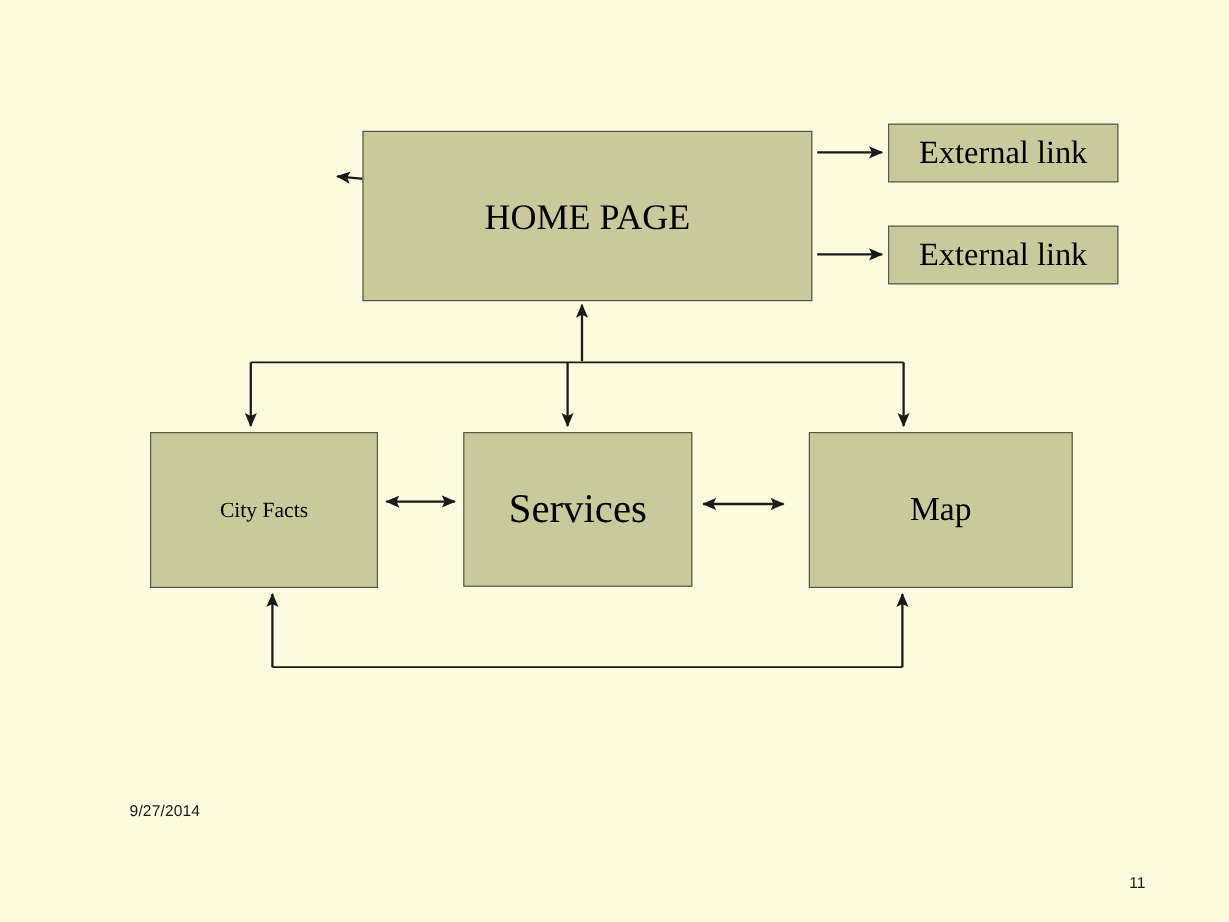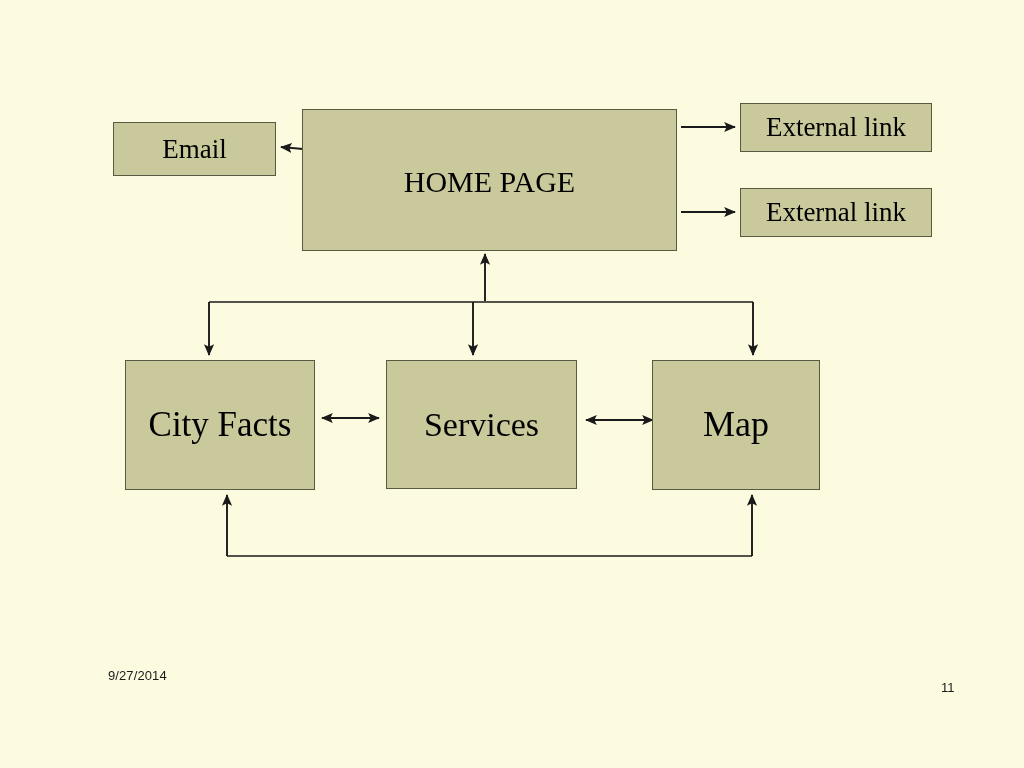--- a/index.html
+++ b/index.html
@@ -72,49 +72,49 @@
     top: 188px;
     width: 192px;
     height: 49px;
     font-size: 27px;
   }
   .node-cityfacts {
     left: 125px;
     top: 360px;
     width: 190px;
     height: 130px;
-    font-size: 35px;
+    font-size: 18px;
   }
   .node-services {
     left: 386px;
     top: 360px;
     width: 191px;
     height: 129px;
     font-size: 34px;
   }
   .node-map {
-    left: 652px;
+    left: 674px;
     top: 360px;
-    width: 168px;
+    width: 220px;
     height: 130px;
-    font-size: 36px;
+    font-size: 28px;
   }
   .footer-date {
     position: absolute;
     left: 108px;
     top: 668px;
     font-family: "Liberation Sans", "DejaVu Sans", sans-serif;
     font-size: 13px;
     color: #1a1a1a;
     letter-spacing: 0.1px;
   }
   .footer-page {
     position: absolute;
     left: 941px;
-    top: 680px;
+    top: 728px;
     font-family: "Liberation Sans", "DejaVu Sans", sans-serif;
     font-size: 13px;
     color: #1a1a1a;
   }
 </style>
 </head>
 <body>
 
 <div id="slide">
 
@@ -149,23 +149,20 @@
       <line x1="322" y1="418" x2="379" y2="418" stroke-width="1.9" marker-start="url(#arrowStart)" marker-end="url(#arrowEnd)"></line>
 
       <line x1="586" y1="420" x2="653" y2="420" stroke-width="1.9" marker-start="url(#arrowStart)" marker-end="url(#arrowEnd)"></line>
 
       <line x1="227" y1="556" x2="752" y2="556" stroke-width="1.4"></line>
       <line x1="227" y1="556" x2="227" y2="495" stroke-width="1.9" marker-end="url(#arrowEnd)"></line>
       <line x1="752" y1="556" x2="752" y2="495" stroke-width="1.9" marker-end="url(#arrowEnd)"></line>
     </g>
   </svg>
 
-  <div class="node node-email">
-    <span>Email</span>
-  </div>
 
   <div class="node node-home">
     <span>HOME PAGE</span>
   </div>
 
   <div class="node node-ext1">
     <span>External link</span>
   </div>
 
   <div class="node node-ext2">

